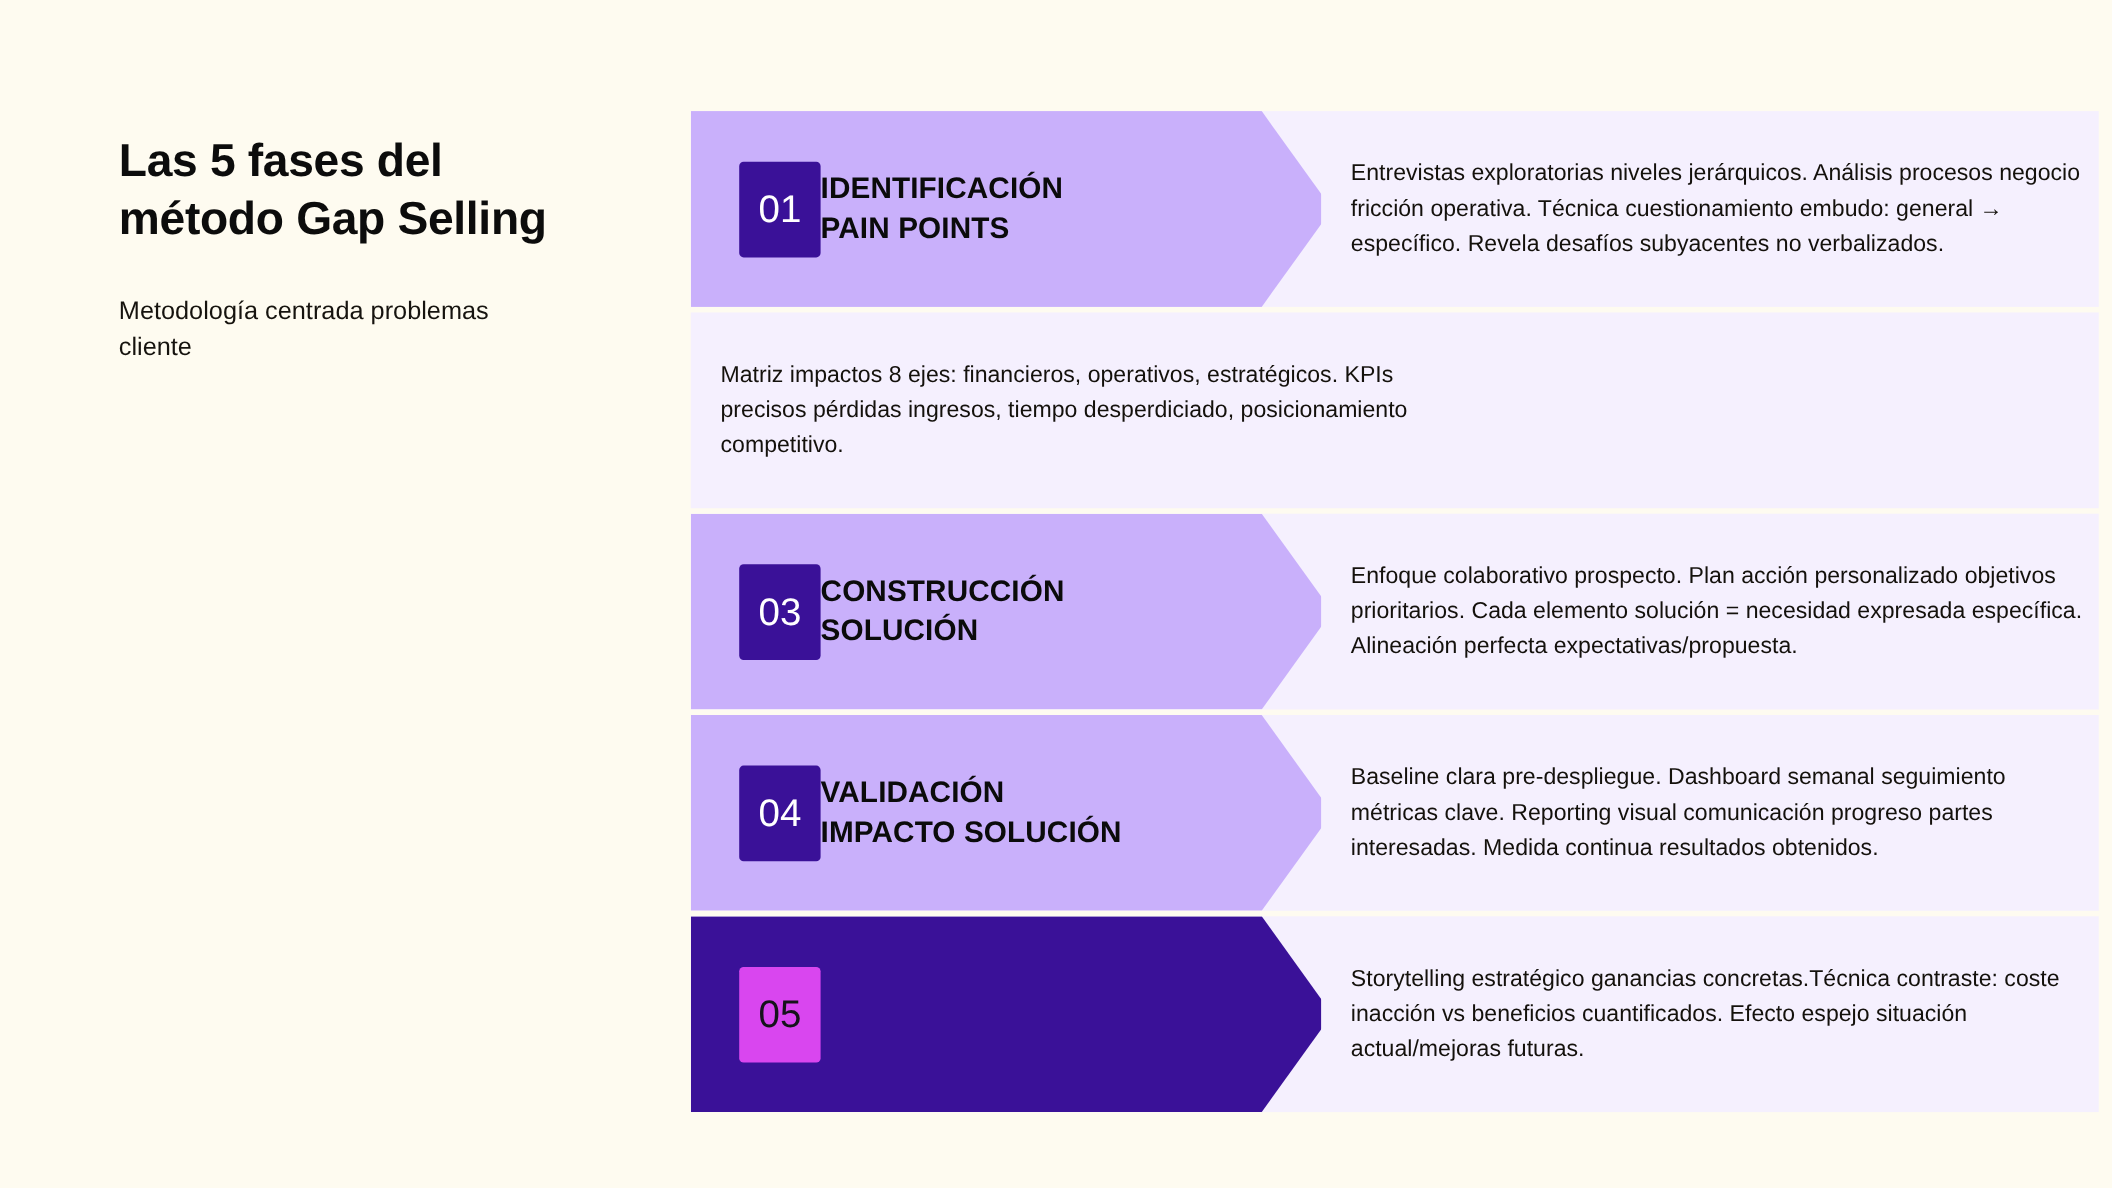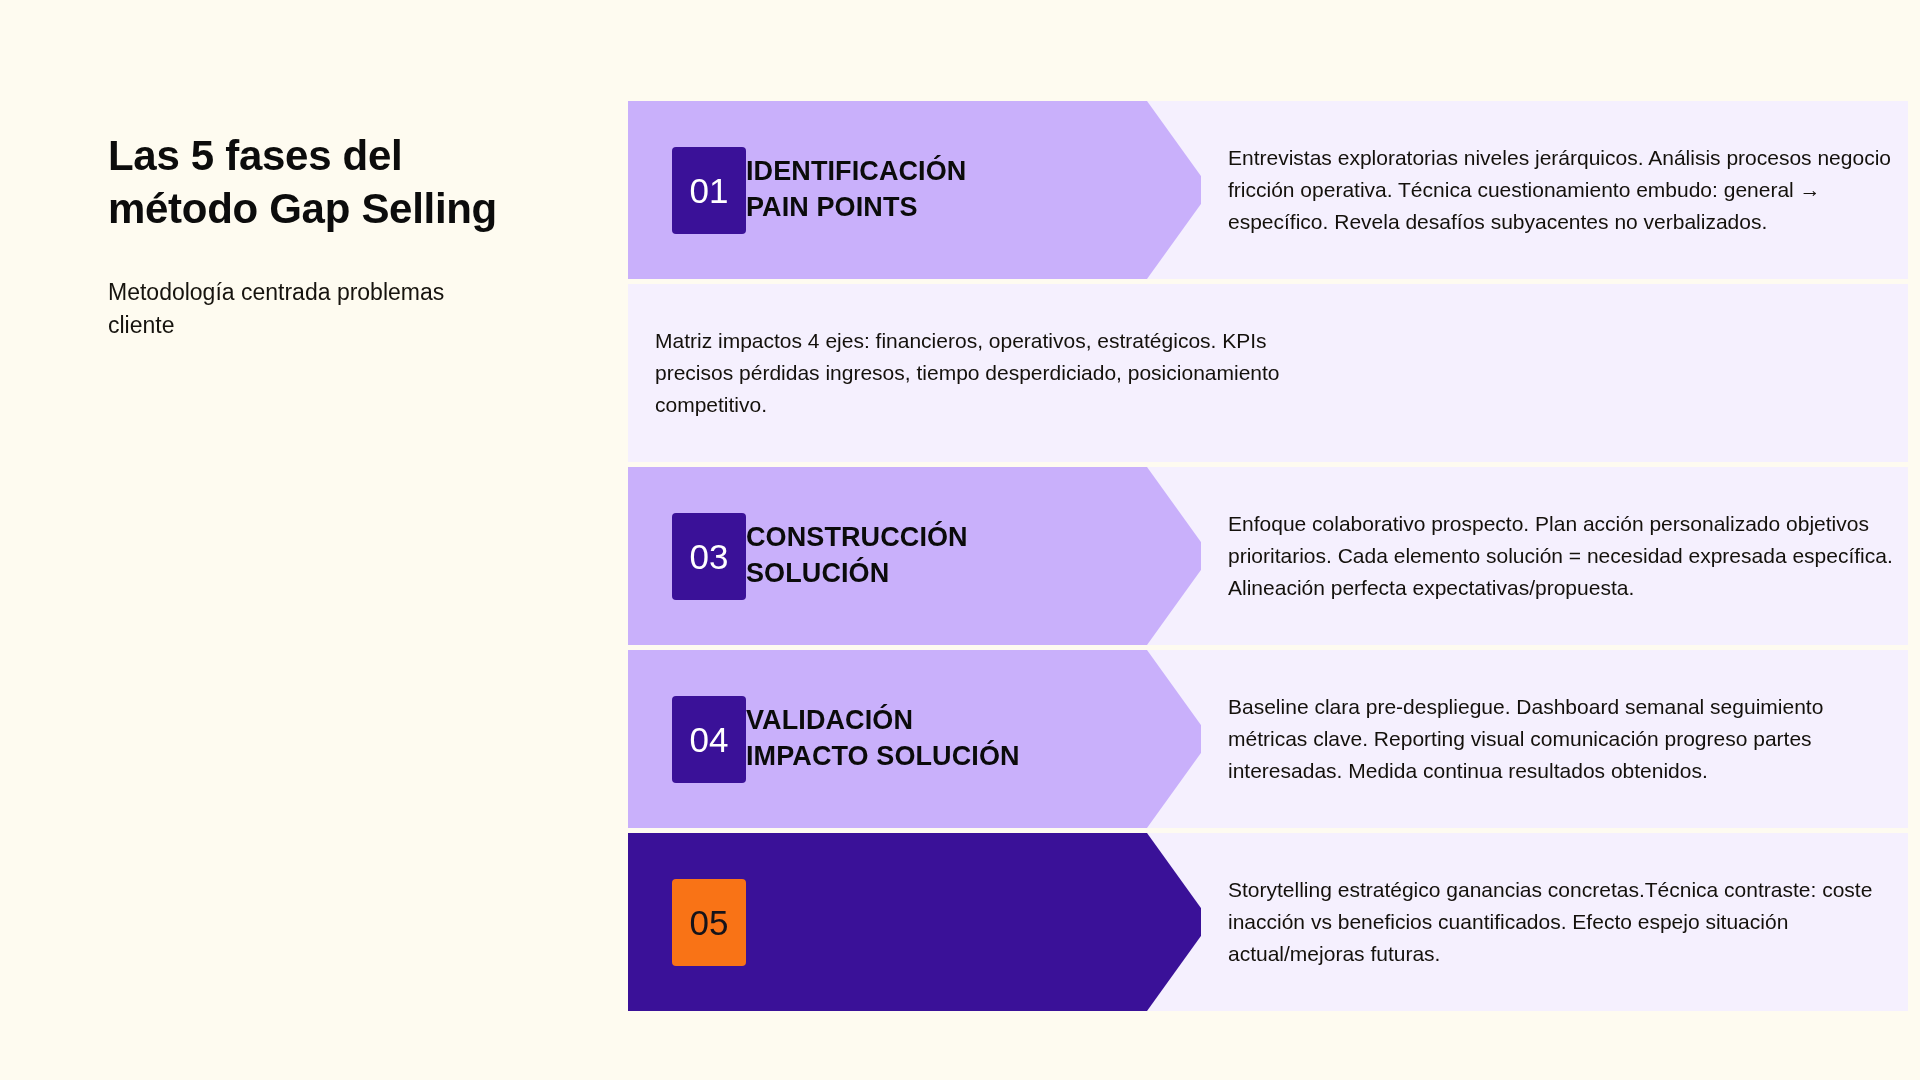--- a/index.html
+++ b/index.html
@@ -5,21 +5,21 @@
   * { margin:0; padding:0; box-sizing:border-box; }
   html, body {
     width:1920px; height:1080px;
     background:#FEFBF0;
     font-family:"Liberation Sans", sans-serif;
     overflow:hidden;
   }
   .canvas { position:relative; width:1920px; height:1080px; background:#FEFBF0; }
 
   
-  .left-col { position:absolute; left:108px; top:130px; width:470px; }
+  .left-col { position:absolute; left:108px; top:120px; width:470px; }
   .page-title {
     font-size:42px; font-weight:700; line-height:1.26;
     color:#0C0C0C; letter-spacing:-0.3px; white-space:pre-line;
   }
   .page-subtitle {
     margin-top:40px; font-size:23px; font-weight:400; line-height:1.45;
     color:#16130E; white-space:pre-line;
   }
 
   
@@ -43,21 +43,21 @@
   }
   .row.accent .band { background:#3A1198; }
 
   .badge {
     flex:0 0 auto;
     width:74px; height:87px; border-radius:4px;
     background:#3A1198; color:#FFFFFF;
     display:flex; align-items:center; justify-content:center;
     font-size:35px; font-weight:400; line-height:1;
   }
-  .row.accent .badge { background:#f97316; color:#15131A; }
+  .row.accent .badge { background:#d946ef; color:#15131A; }
 
   .band-title {
     font-size:27px; font-weight:700; line-height:1.32;
     color:#0B0B0B; letter-spacing:0.1px; white-space:pre-line;
   }
   .row.accent .band-title { color:#FFFFFF; }
 
   .desc {
     position:relative; z-index:3;
     margin-left:27px; 
@@ -85,21 +85,21 @@
       <div class="band">
         <div class="badge">01</div>
         <div class="band-title">IDENTIFICACIÓN
 PAIN POINTS</div>
       </div>
       <div class="desc">Entrevistas exploratorias niveles jerárquicos. Análisis procesos negocio fricción operativa. Técnica cuestionamiento embudo: general → específico. Revela desafíos subyacentes no verbalizados.</div>
     </div>
 
     <div class="row">
       <div class="desc-panel"></div>
-      <div class="desc">Matriz impactos 4 ejes: financieros, operativos, estratégicos. KPIs precisos pérdidas ingresos, tiempo desperdiciado, posicionamiento competitivo.</div>
+      <div class="desc">Matriz impactos 8 ejes: financieros, operativos, estratégicos. KPIs precisos pérdidas ingresos, tiempo desperdiciado, posicionamiento competitivo.</div>
     </div>
 
     <div class="row">
       <div class="desc-panel"></div>
       <div class="band">
         <div class="badge">03</div>
         <div class="band-title">CONSTRUCCIÓN
 SOLUCIÓN</div>
       </div>
       <div class="desc">Enfoque colaborativo prospecto. Plan acción personalizado objetivos prioritarios. Cada elemento solución = necesidad expresada específica. Alineación perfecta expectativas/propuesta.</div>

